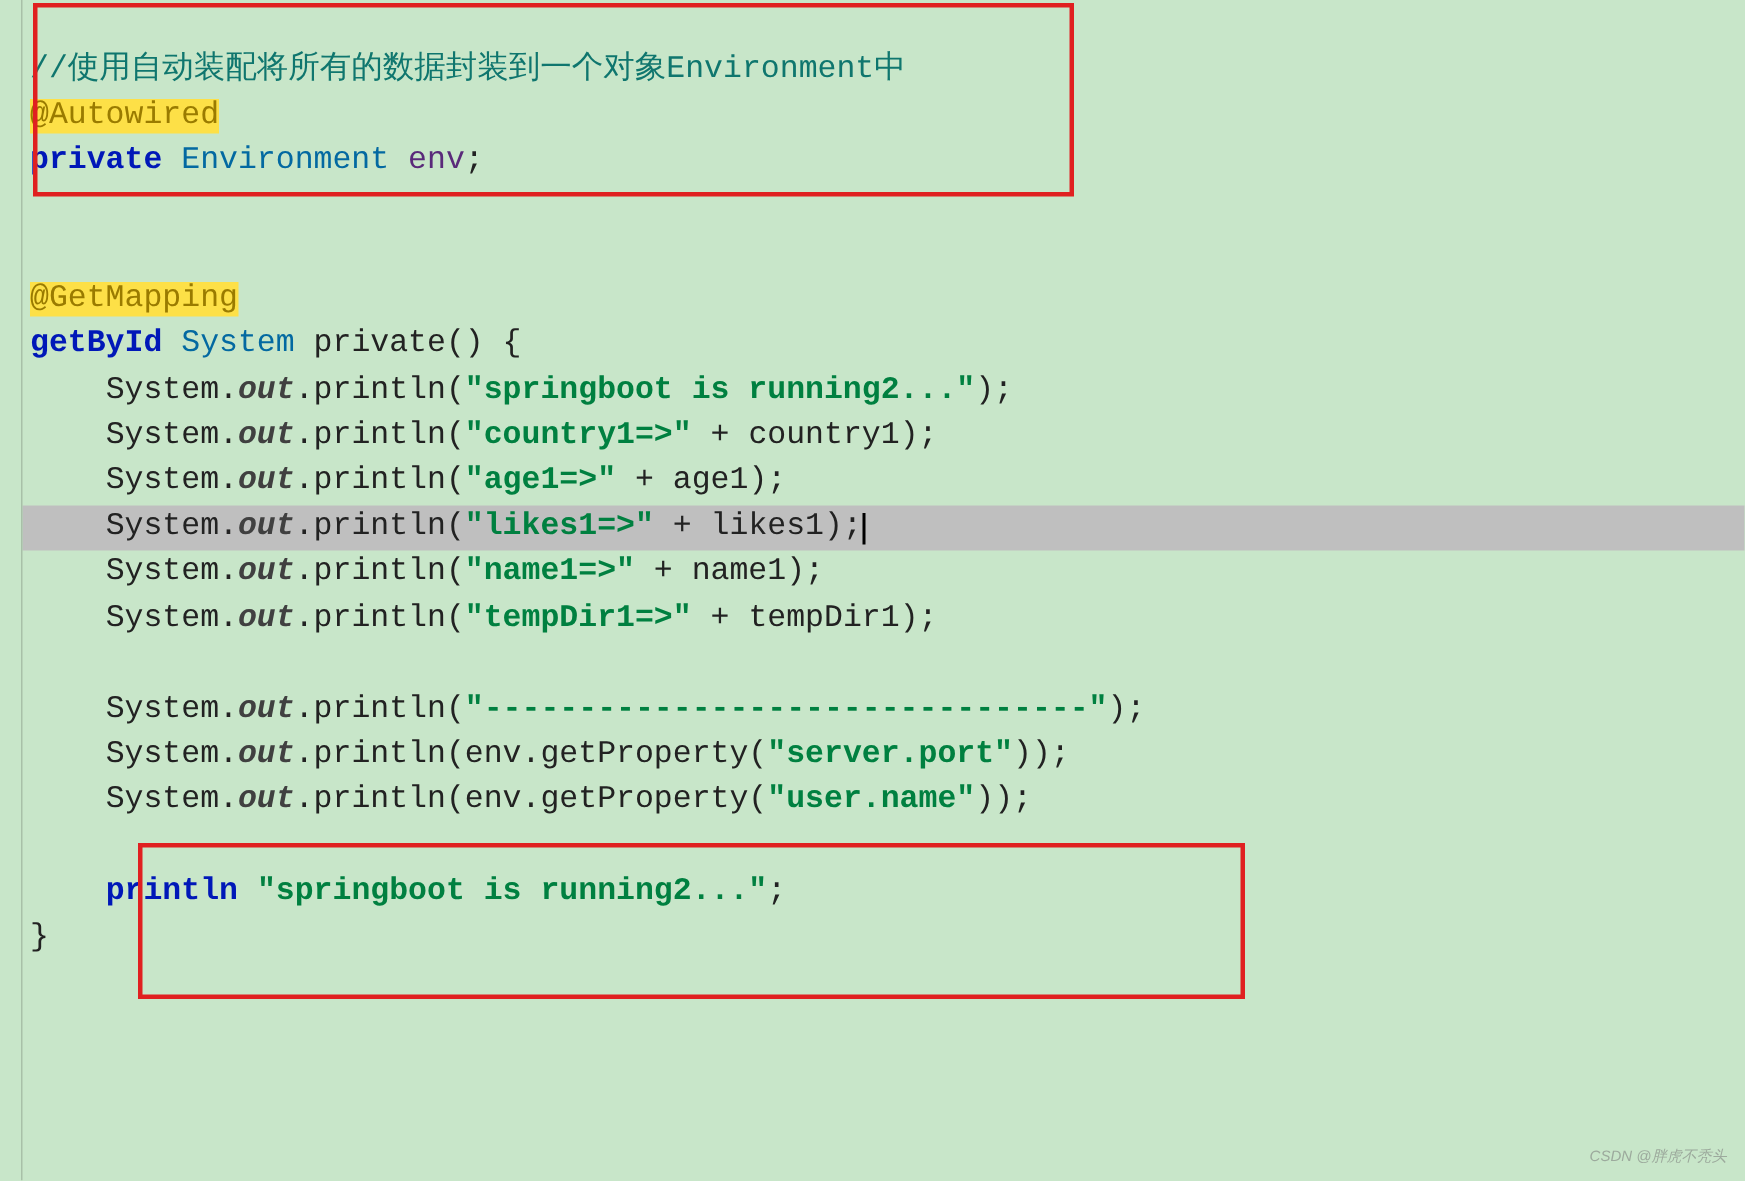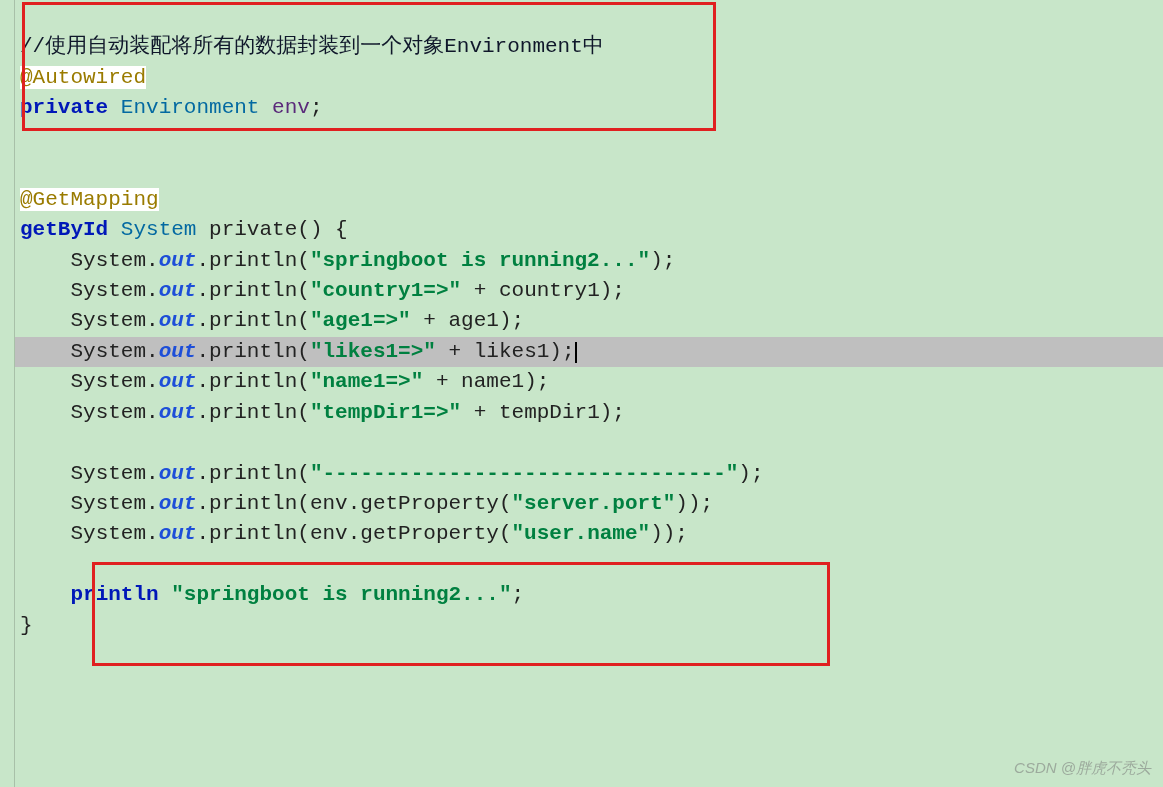--- a/index.html
+++ b/index.html
@@ -20,25 +20,25 @@
   }
   .gutter-line {
     position: absolute;
     left: 0;
     top: 0;
     bottom: 0;
     width: 14px;
     border-right: 1px solid #a8c0a8;
     background: #c8e6c9;
   }
-  .comment { color: #0f172a; }
-  .annotation { color: #9a7b00; background: #ffffff; }
+  .comment { color: #0f766e; }
+  .annotation { color: #9a7b00; background: #fde047; }
   .keyword { color: #0018b8; font-weight: bold; }
   .type { color: #0369a1; }
-  .field-italic { color: #1d4ed8; font-style: italic; font-weight: bold; }
+  .field-italic { color: #404040; font-style: italic; font-weight: bold; }
   .string { color: #008040; font-weight: bold; }
   .var { color: #5a2a7a; }
   .plain { color: #222; }
   .highlighted-line {
     background: #bfbfbf;
     display: block;
     margin-left: -20px;
     padding-left: 20px;
     width: 1163px;
   }
@@ -64,21 +64,21 @@
     width: 732px;
     height: 98px;
     border: 3px solid #e02020;
     pointer-events: none;
   }
   .watermark {
     position: absolute;
     right: 12px;
     bottom: 8px;
     font-family: sans-serif;
-    font-size: 15px;
+    font-size: 10px;
     color: rgba(120,120,120,0.55);
     font-style: italic;
     text-align: right;
   }
 </style>
 </head>
 <body>
 
 <div class="gutter-line"></div>
 

